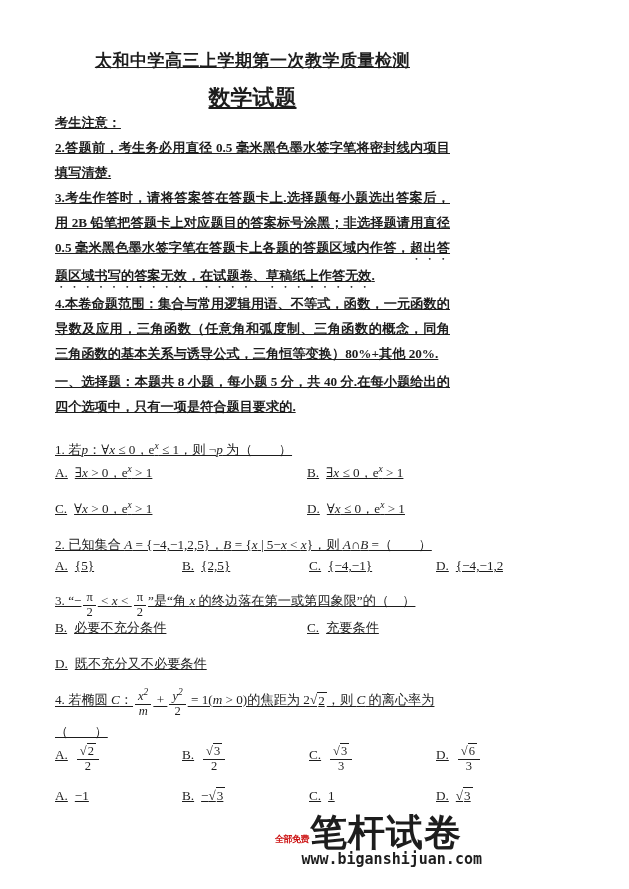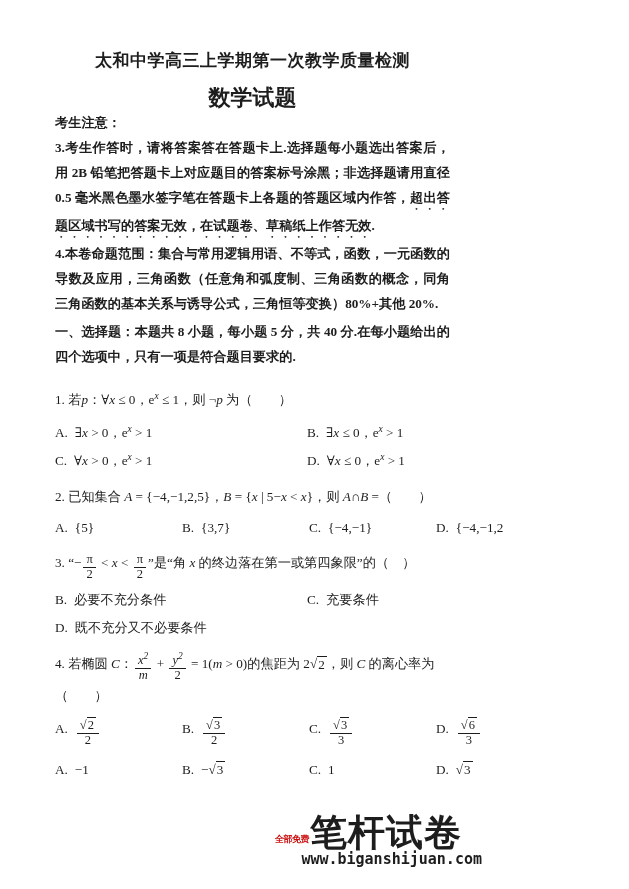--- a/index.html
+++ b/index.html
@@ -4,20 +4,21 @@
 <style>
   html,body{margin:0;padding:0;background:#ffffff;}
   .page{
     position:relative;
     width:504px;height:889px;
     background:#ffffff;
     overflow:hidden;
     font-family:"Liberation Serif","DejaVu Serif",serif;
     color:#1d1d1d;
     box-sizing:border-box;
+    text-decoration:underline;
   }
   .content{padding:50px 54px 0 55px;}
 
   .title{
     text-align:center;font-size:17px;font-weight:bold;
     letter-spacing:0.5px;line-height:22px;margin:0;
   }
   .subtitle{
     text-align:center;font-size:22px;font-weight:bold;
     line-height:22px;margin:15px 0 0 0;
@@ -25,21 +26,21 @@
 
   .notice{margin-top:1px;font-weight:bold;font-size:13.2px;line-height:25px;text-align:justify;}
   .notice p{margin:0;}
 
   .section-header{font-weight:bold;font-size:13.2px;line-height:25px;margin-top:3px;text-align:justify;}
 
   .questions{font-size:13.2px;}
   .question{margin-top:14px;}
   .stem{line-height:26px;}
 
-  .opts{display:grid;margin-top:10px;row-gap:10px;}
+  .opts{display:grid;row-gap:18px;}
   .opts.cols2{grid-template-columns:252px auto;}
   .opts.cols4{grid-template-columns:127px 127px 127px auto;}
   .opt{white-space:nowrap;}
   .opt-label{margin-right:7px;}
 
   
   .frac{display:inline-block;text-align:center;vertical-align:-0.8em;line-height:1.1;margin:0 2px;}
   .fr-n,.fr-d{display:block;font-size:12.5px;padding:0 3px;}
   .fr-d{border-top:1px solid #1d1d1d;}
   .sqrt{display:inline;white-space:nowrap;}
@@ -72,20 +73,21 @@
 <body>
 
 <div class="page" style="color: rgb(29, 29, 29); background: rgb(255, 255, 255);">
   <div class="content">
 
     <h1 class="title">太和中学高三上学期第一次教学质量检测</h1>
     <h2 class="subtitle">数学试题</h2>
 
     <div class="notice">
       <p>考生注意：</p>
+      <p>2.答题前，考生务必用直径 0.5 毫米黑色墨水签字笔将密封线内项目填写清楚.</p>
       <p>3.考生作答时，请将答案答在答题卡上.选择题每小题选出答案后，用 2B 铅笔把答题卡上对应题目的答案标号涂黑；非选择题请用直径 0.5 毫米黑色墨水签字笔在答题卡上各题的答题区域内作答，<span class="em-dots">超出答题区域书写的答案无效，在试题卷、草稿纸上作答无效</span>.</p>
       <p>4.本卷命题范围：集合与常用逻辑用语、不等式，函数，一元函数的导数及应用，三角函数（任意角和弧度制、三角函数的概念，同角三角函数的基本关系与诱导公式，三角恒等变换）80%+其他 20%.</p>
     </div>
 
     <div class="section-header">一、选择题：本题共 8 小题，每小题 5 分，共 40 分.在每小题给出的四个选项中，只有一项是符合题目要求的.</div>
 
     <div class="questions">
 
       <div class="question">
         <div class="stem">1. 若<i>p</i>：∀<i>x</i> ≤ 0，e<sup>x</sup> ≤ 1，则 ¬<i>p</i> 为（　　）</div>
@@ -94,21 +96,21 @@
           <div class="opt"><span class="opt-label">B.</span><span class="opt-text">∃<i>x</i> ≤ 0，e<sup>x</sup> &gt; 1</span></div>
           <div class="opt"><span class="opt-label">C.</span><span class="opt-text">∀<i>x</i> &gt; 0，e<sup>x</sup> &gt; 1</span></div>
           <div class="opt"><span class="opt-label">D.</span><span class="opt-text">∀<i>x</i> ≤ 0，e<sup>x</sup> &gt; 1</span></div>
         </div>
       </div>
 
       <div class="question">
         <div class="stem">2. 已知集合 <i>A</i> = {−4,−1,2,5}，<i>B</i> = {<i>x</i> | 5−<i>x</i> &lt; <i>x</i>}，则 <i>A</i>∩<i>B</i> =（　　）</div>
         <div class="opts cols4">
           <div class="opt"><span class="opt-label">A.</span><span class="opt-text">{5}</span></div>
-          <div class="opt"><span class="opt-label">B.</span><span class="opt-text">{3,7}</span></div>
+          <div class="opt"><span class="opt-label">B.</span><span class="opt-text">{2,5}</span></div>
           <div class="opt"><span class="opt-label">C.</span><span class="opt-text">{−4,−1}</span></div>
           <div class="opt"><span class="opt-label">D.</span><span class="opt-text">{−4,−1,2}</span></div>
         </div>
       </div>
 
       <div class="question">
         <div class="stem">3. “−<span class="frac"><span class="fr-n">π</span><span class="fr-d">2</span></span> &lt; <i>x</i> &lt; <span class="frac"><span class="fr-n">π</span><span class="fr-d">2</span></span>”是“角 <i>x</i> 的终边落在第一或第四象限”的（　）</div>
         <div class="opts cols2">
           <div class="opt"><span class="opt-label">B.</span><span class="opt-text">必要不充分条件</span></div>
           <div class="opt"><span class="opt-label">C.</span><span class="opt-text">充要条件</span></div>

